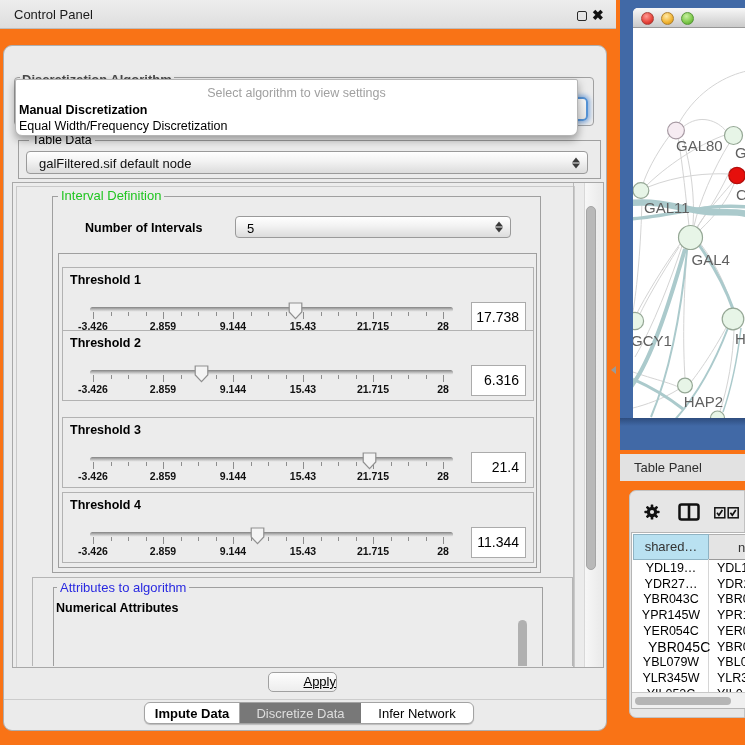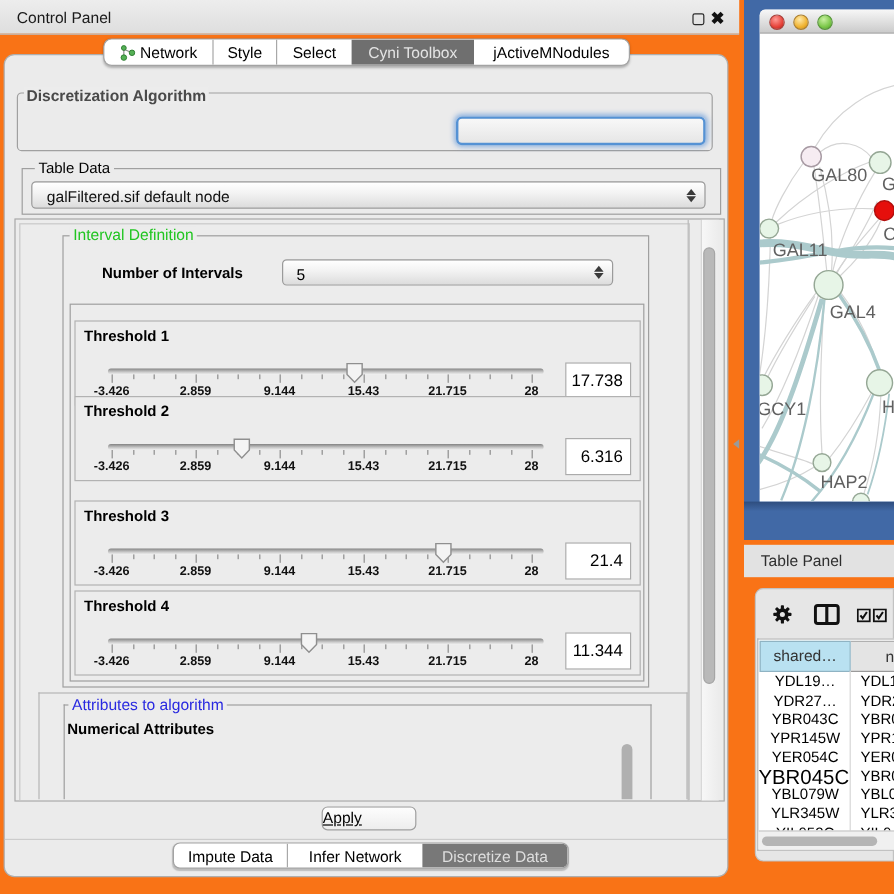--- a/index.html
+++ b/index.html
@@ -35,36 +35,20 @@
 
   <div class="abs" style="left:0;top:0;width:616px;height:28px;
       background:linear-gradient(180deg,#ededed,#dedede);border-bottom:1px solid #bdbdbd;"></div>
   <div class="abs" style="left:14px;top:7px;font-size:13px;color:#1a1a1a;">Control Panel</div>
   <div class="abs" style="left:577px;top:11px;width:8px;height:8px;border:1.5px solid #2a2a2a;border-radius:2px;"></div>
   <div class="abs" style="left:592px;top:7px;font-size:14px;font-weight:bold;color:#111;">✖</div>
 
   <div class="abs" style="left:3px;top:45px;width:604px;height:686px;background:#ebebeb;
       border:1px solid #aeaeae;border-radius:9px;box-sizing:border-box;"></div>
 
-  <div class="abs" style="left:86px;top:32px;height:23px;display:flex;background:#fff;
-      border:1px solid #a3a3a3;border-radius:7px;overflow:hidden;box-sizing:border-box;z-index:5;
-      box-shadow:0 1px 2px rgba(0,0,0,0.25);">
-    <div style="width:90px;display:flex;align-items:center;justify-content:center;border-right:1px solid #a8a8a8;font-size:13px;">
-      <svg width="13" height="14" viewBox="0 0 13 14" style="margin-right:4px;">
-        <path d="M3.2 3.5 L3.2 10.5 M3.2 4 L9.5 6.8" stroke="#8c8c8c" stroke-width="1"></path>
-        <circle cx="3.2" cy="3" r="2" fill="#55b055" stroke="#2e7d32" stroke-width="0.8"></circle>
-        <circle cx="3.2" cy="11" r="2.3" fill="#55b055" stroke="#2e7d32" stroke-width="0.8"></circle>
-        <circle cx="10" cy="7" r="2.3" fill="#55b055" stroke="#2e7d32" stroke-width="0.8"></circle>
-      </svg>Network</div>
-    <div style="width:52px;display:flex;align-items:center;justify-content:center;border-right:1px solid #a8a8a8;font-size:13px;">Style</div>
-    <div style="width:62px;display:flex;align-items:center;justify-content:center;font-size:13px;">Select</div>
-    <div style="width:102px;display:flex;align-items:center;justify-content:center;font-size:13px;
-        background:#6f6f6f;color:#e4e4e4;">Cyni Toolbox</div>
-    <div style="width:129px;display:flex;align-items:center;justify-content:center;font-size:13px;">jActiveMNodules</div>
-  </div>
 
   <div class="abs" style="left:14px;top:77px;width:580px;height:49px;border:1px solid #a0a0a0;
       border-radius:4px;box-sizing:border-box;"></div>
   <div class="abs b" style="left:20px;top:72px;font-size:13px;color:#4a4a4a;background:#ececec;padding:0 2px;">Discretization Algorithm</div>
   <div class="abs" style="left:380px;top:97px;width:208px;height:24px;border-radius:5px;
       background:linear-gradient(180deg,#f8f8f8,#e6e6e6);border:2px solid #5592d4;
       box-shadow:0 0 4px 1.5px rgba(80,140,215,0.6);box-sizing:border-box;"></div>
 
   <div class="abs grp" style="left:18px;top:140px;width:583px;height:39px;"></div>
   <div class="abs" style="left:29px;top:133px;font-size:12.5px;background:#ebebeb;padding:0 3px;">Table Data</div>
@@ -255,35 +239,41 @@
       </svg>
     <div class="val">11.344</div>
     </div>
 
   <div class="abs" style="left:32px;top:577px;width:541px;height:89px;border:1px solid #b5b5b5;border-bottom:none;box-sizing:border-box;"></div>
   <div class="abs" style="left:53px;top:587px;width:490px;height:79px;border:1px solid #9f9f9f;border-bottom:none;box-sizing:border-box;"></div>
   <div class="abs gtit" style="left:57px;top:581px;color:#2929e0;">Attributes to algorithm</div>
   <div class="abs b" style="left:56px;top:601px;font-size:12.5px;">Numerical Attributes</div>
   <div class="abs" style="left:518px;top:620px;width:9px;height:46px;background:#b0b0b0;border-radius:5px 5px 0 0;"></div>
 
-  <div class="abs" style="left:268px;top:672px;width:79px;height:20px;border:1px solid #a0a0a0;border-radius:5px;
-      background:linear-gradient(180deg,#fdfdfd,#ededed);box-sizing:border-box;text-align:left;
+  <div class="abs" style="left:268px;top:672px;width:69px;height:20px;border:1px solid #a0a0a0;border-radius:5px;
+      background:linear-gradient(180deg,#fdfdfd,#ededed);box-sizing:border-box;text-align:right;
       font-size:13px;line-height:18px;text-decoration:underline;">Apply</div>
   <div class="abs" style="left:4px;top:699px;width:602px;height:1px;background:#cccccc;"></div>
 
   <div class="abs" style="left:144px;top:702px;height:22px;display:flex;background:#fff;
       border:1px solid #a3a3a3;border-radius:6px;overflow:hidden;box-sizing:border-box;
       box-shadow:0 1px 1px rgba(0,0,0,0.2);">
-    <div style="width:94px;display:flex;align-items:center;justify-content:center;border-right:1px solid #a8a8a8;font-size:13px;">Impute Data</div>
+    <div style="width:94px;display:flex;align-items:center;justify-content:center;border-right:1px solid #a8a8a8;font-size:13px;font-weight:bold;">Impute Data</div>
+    <div style="width:121px;display:flex;align-items:center;justify-content:center;font-size:13px;background:#787878;color:#dedede;">Discretize Data</div>
     <div style="width:112px;display:flex;align-items:center;justify-content:center;font-size:13px;">Infer Network</div>
-    <div style="width:121px;display:flex;align-items:center;justify-content:center;font-size:13px;background:#787878;color:#dedede;">Discretize Data</div>
   </div>
 
   <div class="abs" style="left:611px;top:366px;width:0;height:0;border-top:4px solid transparent;border-bottom:4px solid transparent;border-right:5px solid #9a9a9a;"></div>
 
+  <div class="abs" style="left:15px;top:79px;width:563px;height:57px;background:#fff;border:1px solid #b5b5b5;
+      box-shadow:0 4px 9px rgba(0,0,0,0.35);box-sizing:border-box;z-index:20;border-radius:2px 2px 7px 7px;">
+    <div style="position:absolute;left:0;top:6px;width:100%;text-align:center;font-size:12.5px;color:#a0a0a0;">Select algorithm to view settings</div>
+    <div style="position:absolute;left:3px;top:23px;font-size:12.5px;font-weight:bold;color:#000;">Manual Discretization</div>
+    <div style="position:absolute;left:3px;top:39px;font-size:12.5px;color:#000;">Equal Width/Frequency Discretization</div>
+  </div>
 
   <div class="abs" style="left:620px;top:0;width:125px;height:450px;background:#4169a6;"></div>
   <div class="abs" style="left:620px;top:418px;width:125px;height:8px;background:linear-gradient(180deg,#2e4d7e,#4169a6);"></div>
   <div class="abs" style="left:633px;top:8px;width:112px;height:410px;border-radius:5px 0 0 0;overflow:hidden;background:#fff;">
     <div style="position:absolute;left:0;top:0;width:112px;height:19px;
         background:linear-gradient(180deg,#f7f7f7,#cbcbcb);border-bottom:1px solid #989898;"></div>
     <div style="position:absolute;left:8px;top:4px;width:11px;height:11px;border-radius:50%;
         background:radial-gradient(circle at 40% 30%,#ff9a94,#e6433a 60%,#b22018);border:0.5px solid #a8423c;"></div>
     <div style="position:absolute;left:27.5px;top:4px;width:11px;height:11px;border-radius:50%;
         background:radial-gradient(circle at 40% 30%,#ffe9a8,#f0b331 60%,#c88a14);border:0.5px solid #ad8030;"></div>
@@ -390,21 +380,21 @@
     <div style="position:absolute;left:2px;top:28px;width:74px;height:15.7px;text-align:center;font-size:12.5px;line-height:15.7px;">YDL19…</div>
     <div style="position:absolute;left:85px;top:28px;font-size:12.5px;line-height:15.7px;">YDL1</div>
     <div style="position:absolute;left:2px;top:43.7px;width:74px;height:15.7px;text-align:center;font-size:12.5px;line-height:15.7px;">YDR27…</div>
     <div style="position:absolute;left:85px;top:43.7px;font-size:12.5px;line-height:15.7px;">YDR2</div>
     <div style="position:absolute;left:2px;top:59.4px;width:74px;height:15.7px;text-align:center;font-size:12.5px;line-height:15.7px;">YBR043C</div>
     <div style="position:absolute;left:85px;top:59.4px;font-size:12.5px;line-height:15.7px;">YBR0</div>
     <div style="position:absolute;left:2px;top:75.1px;width:74px;height:15.7px;text-align:center;font-size:12.5px;line-height:15.7px;">YPR145W</div>
     <div style="position:absolute;left:85px;top:75.1px;font-size:12.5px;line-height:15.7px;">YPR1</div>
     <div style="position:absolute;left:2px;top:90.8px;width:74px;height:15.7px;text-align:center;font-size:12.5px;line-height:15.7px;">YER054C</div>
     <div style="position:absolute;left:85px;top:90.8px;font-size:12.5px;line-height:15.7px;">YER0</div>
-    <div style="position:absolute;left:0;top:106.5px;width:74px;height:15.7px;text-align:right;font-size:17px;line-height:15.7px;">YBR045C</div>
+    <div style="position:absolute;left:16px;top:106.5px;width:74px;height:15.7px;text-align:left;font-size:14px;line-height:15.7px;">YBR045C</div>
     <div style="position:absolute;left:85px;top:106.5px;font-size:12.5px;line-height:15.7px;">YBR0</div>
     <div style="position:absolute;left:2px;top:122.2px;width:74px;height:15.7px;text-align:center;font-size:12.5px;line-height:15.7px;">YBL079W</div>
     <div style="position:absolute;left:85px;top:122.2px;font-size:12.5px;line-height:15.7px;">YBL0</div>
     <div style="position:absolute;left:2px;top:137.9px;width:74px;height:15.7px;text-align:center;font-size:12.5px;line-height:15.7px;">YLR345W</div>
     <div style="position:absolute;left:85px;top:137.9px;font-size:12.5px;line-height:15.7px;">YLR3</div>
     <div style="position:absolute;left:2px;top:153.6px;width:74px;height:15.7px;text-align:center;font-size:12.5px;line-height:15.7px;">YIL052C</div>
     <div style="position:absolute;left:85px;top:153.6px;font-size:12.5px;line-height:15.7px;">YIL0</div>
     <div style="position:absolute;left:0;top:159px;width:114px;height:18px;background:#f0f0f0;border-top:1px solid #c8c8c8;">
       <div style="position:absolute;left:3px;top:4px;width:96px;height:8px;background:#b5b5b5;border-radius:4px;"></div>
     </div>

